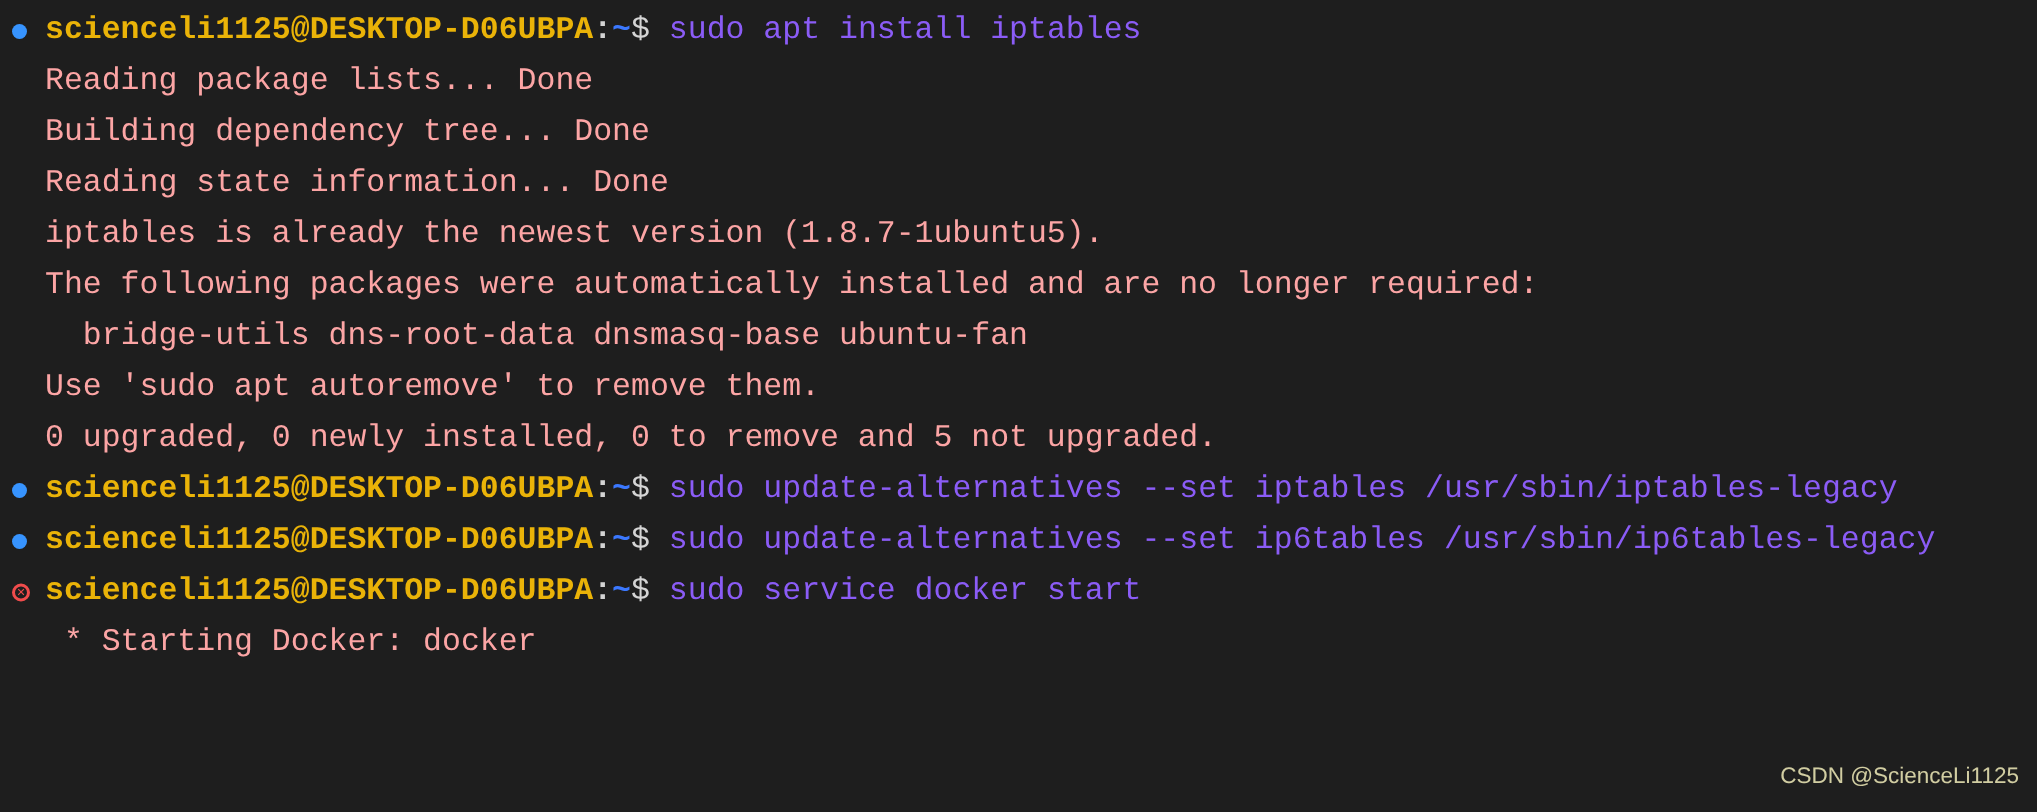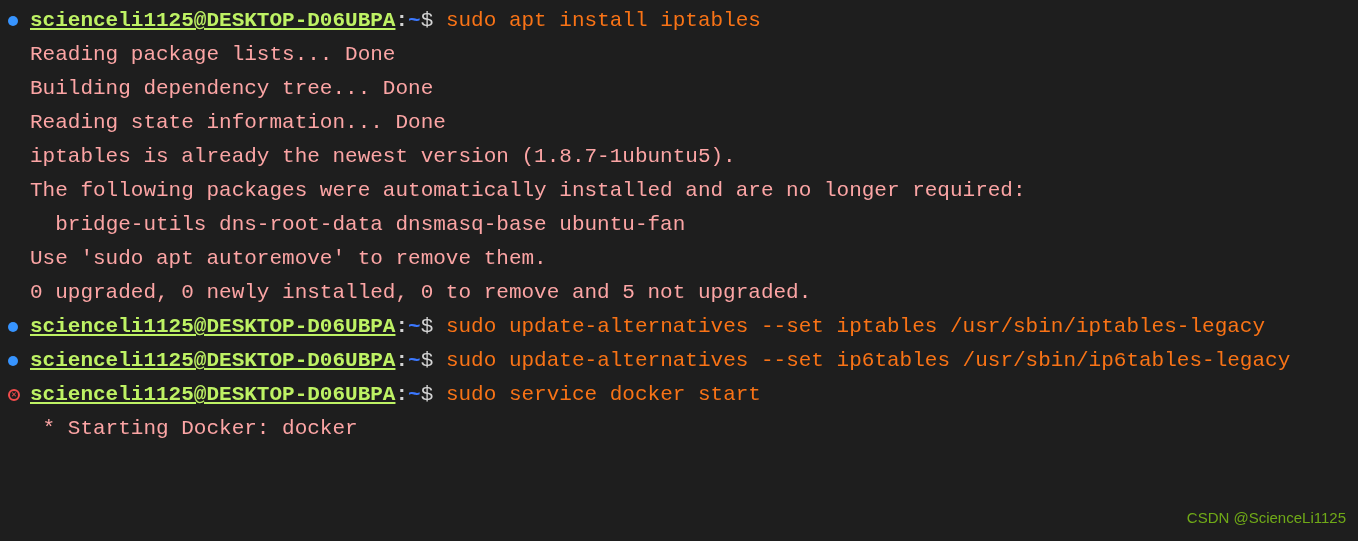--- a/index.html
+++ b/index.html
@@ -4,25 +4,25 @@
 <style>
   * { margin:0; padding:0; box-sizing:border-box; }
   html,body { width:1358px; height:541px; background:#1e1e1e; overflow:hidden; }
   body { position:relative; font-family:"Consolas","Courier New",monospace; font-size:21px; line-height:34px; color:#d4d4d4; }
   .term { padding:4px 0 0 0; white-space:pre-wrap; word-break:break-all; }
   .line { position:relative; padding-left:30px; }
   .bullet { position:absolute; left:8px; top:50%; transform:translateY(-50%); width:10px; height:10px; border-radius:50%; }
   .bullet.ok { background:#3794ff; }
   .bullet.err { width:12px; height:12px; border:2px solid #f14c4c; background:transparent; display:flex; align-items:center; justify-content:center; }
   .bullet.err::after { content:"✕"; color:#f14c4c; font-size:9px; line-height:1; font-weight:bold; }
-  .user  { color:#bef264; font-weight:bold;text-decoration:underline; }
+  .user  { color:#eab308; font-weight:bold; }
   .colon { color:#d4d4d4; font-weight:bold; }
   .path  { color:#3b78ff; font-weight:bold; }
   .dollar{ color:#d4d4d4; }
-  .cmd   { color:#f97316;text-align:right; }
+  .cmd   { color:#8b5cf6;text-align:right; }
   .out   { color:#fca5a5; }
-  .watermark { position:absolute; right:12px; bottom:6px; color:#84cc16; font-family:Arial,Helvetica,sans-serif; font-size:15px; opacity:.8; }
+  .watermark { position:absolute; right:12px; bottom:6px; color:#fef9c3; font-family:Arial,Helvetica,sans-serif; font-size:15px; opacity:.8; }
 </style>
 </head>
 <body>
 
 <div class="term"><div class="line"><span class="bullet ok"></span><span><span class="user">scienceli1125@DESKTOP-D06UBPA</span><span class="colon">:</span><span class="path">~</span><span class="dollar">$ </span></span><span class="cmd">sudo apt install iptables</span></div><div class="line"><span class="out">Reading package lists... Done</span></div><div class="line"><span class="out">Building dependency tree... Done</span></div><div class="line"><span class="out">Reading state information... Done</span></div><div class="line"><span class="out">iptables is already the newest version (1.8.7-1ubuntu5).</span></div><div class="line"><span class="out">The following packages were automatically installed and are no longer required:</span></div><div class="line"><span class="out">  bridge-utils dns-root-data dnsmasq-base ubuntu-fan</span></div><div class="line"><span class="out">Use 'sudo apt autoremove' to remove them.</span></div><div class="line"><span class="out">0 upgraded, 0 newly installed, 0 to remove and 5 not upgraded.</span></div><div class="line"><span class="bullet ok"></span><span><span class="user">scienceli1125@DESKTOP-D06UBPA</span><span class="colon">:</span><span class="path">~</span><span class="dollar">$ </span></span><span class="cmd">sudo update-alternatives --set iptables /usr/sbin/iptables-legacy</span></div><div class="line"><span class="bullet ok"></span><span><span class="user">scienceli1125@DESKTOP-D06UBPA</span><span class="colon">:</span><span class="path">~</span><span class="dollar">$ </span></span><span class="cmd">sudo update-alternatives --set ip6tables /usr/sbin/ip6tables-legacy</span></div><div class="line"><span class="bullet err"></span><span><span class="user">scienceli1125@DESKTOP-D06UBPA</span><span class="colon">:</span><span class="path">~</span><span class="dollar">$ </span></span><span class="cmd">sudo service docker start</span></div><div class="line"><span class="out"> * Starting Docker: docker</span></div></div>
 <div class="watermark">CSDN @ScienceLi1125</div>
 
 </body></html>

